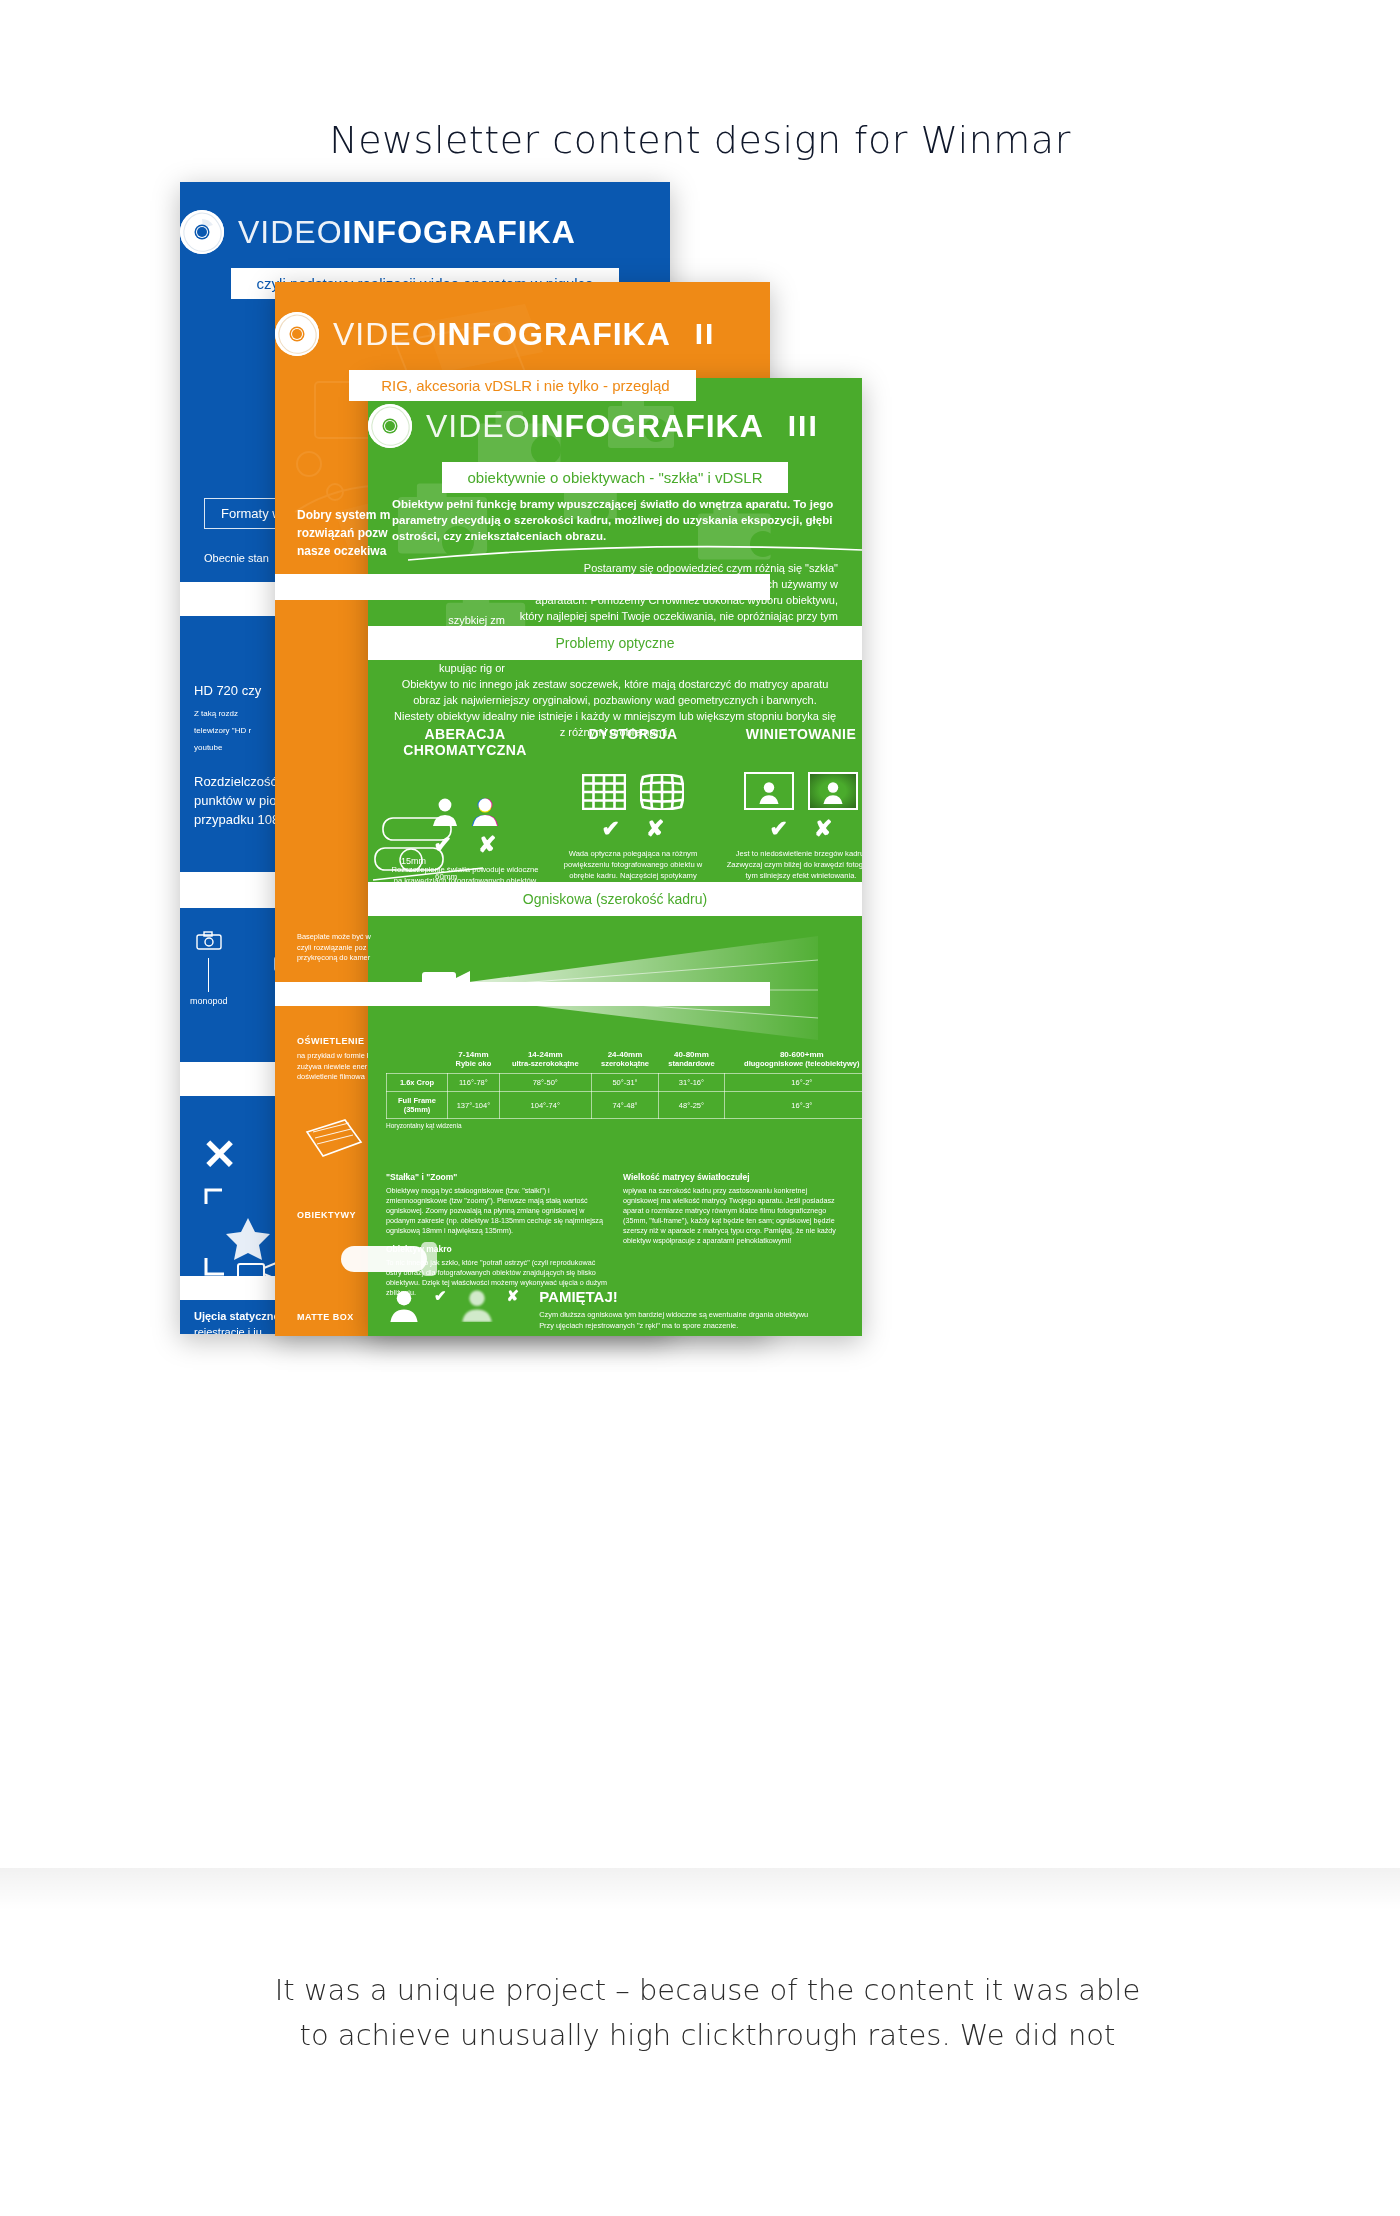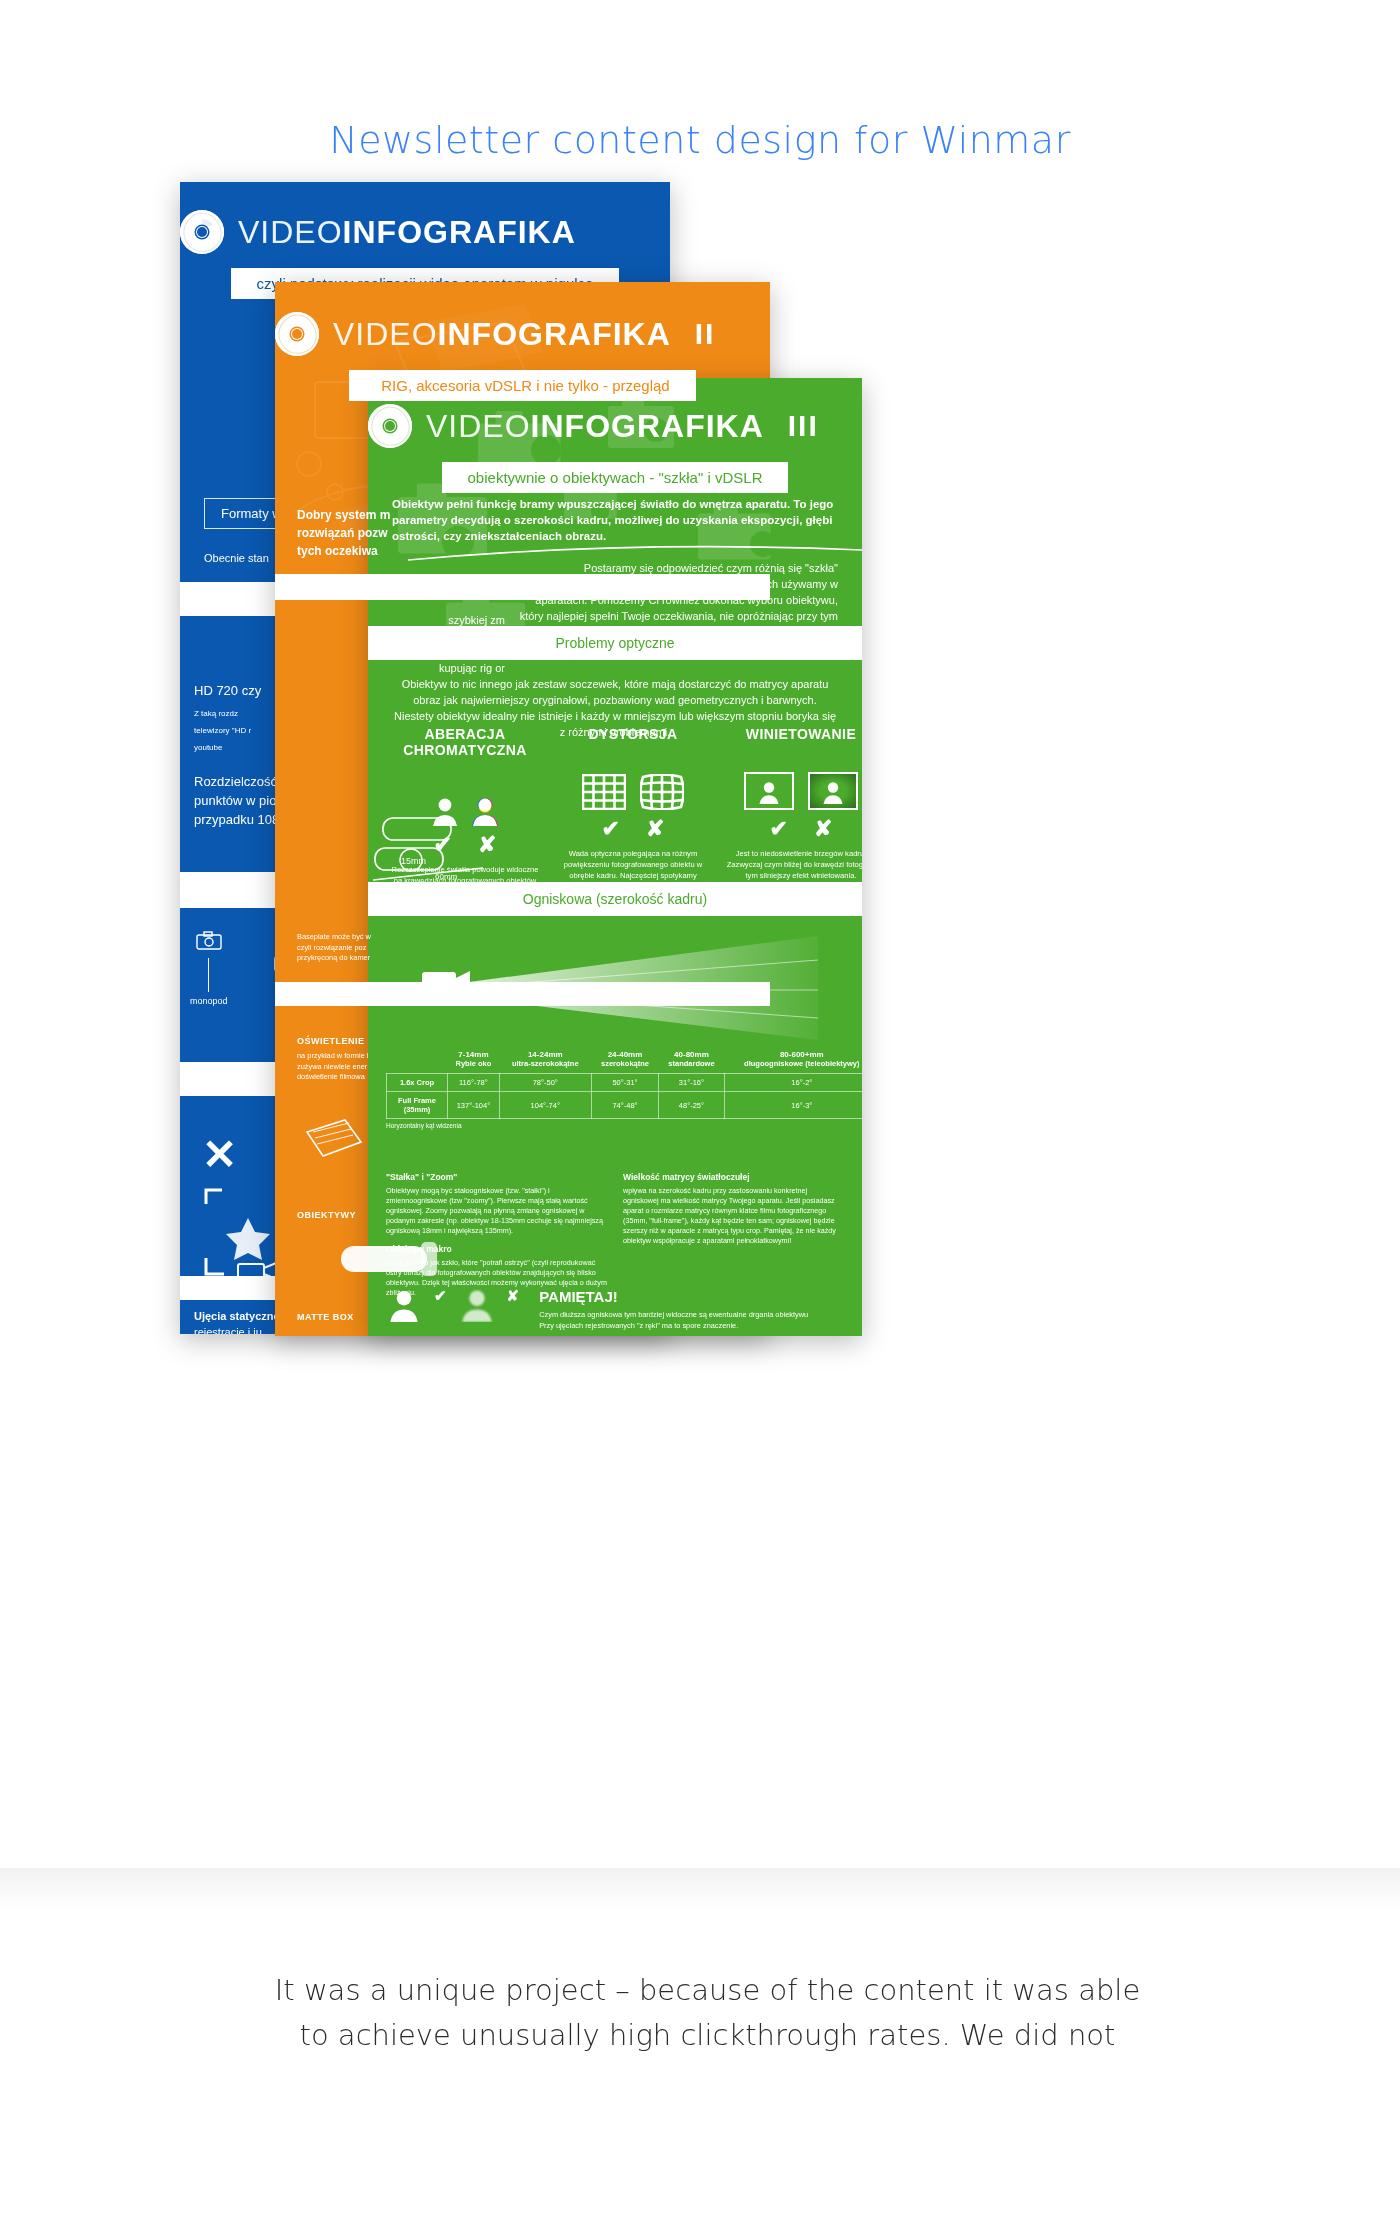--- a/index.html
+++ b/index.html
@@ -14,21 +14,21 @@
   .page{position:relative;width:1400px;height:2216px;}
 
   
   .headline{
     position:absolute;top:118px;left:0;width:1400px;
     text-align:center;
     font-family:"DejaVu Sans",sans-serif;
     font-weight:300;
     font-size:38px;
     letter-spacing:.5px;
-    color:#3b82f6;
+    color:#0f172a;
     -webkit-font-smoothing:antialiased;
   }
   .footer{
     position:absolute;top:1968px;left:0;width:1400px;
     text-align:center;
     font-family:"DejaVu Sans",sans-serif;
     font-weight:300;
     font-size:29px;
     line-height:45px;
     color:#2b2b2b;
@@ -315,21 +315,21 @@
       </div>
       <div class="tagwrap">
         <span class="tagline">RIG, akcesoria vDSLR i nie tylko - przegląd</span>
       </div>
     </div>
 
     <div style="position:absolute;left:22px;top:224px;width:200px;z-index:2;">
       <div class="or-body" style="font-weight:bold;font-size:12px;line-height:18px;">
         <div>Dobry system m</div>
         <div>rozwiązań pozw</div>
-        <div>tych oczekiwa</div>
+        <div>nasze oczekiwa</div>
       </div>
     </div>
 
     <div style="position:absolute;left:22px;top:300px;width:200px;z-index:2;">
       <div class="hr-w"></div>
     </div>
 
     <div style="position:absolute;left:0;top:330px;width:230px;text-align:right;z-index:2;padding-right:10px;" class="or-body">
       <div>szybkiej zm</div>
       <div>Konstruk</div>

